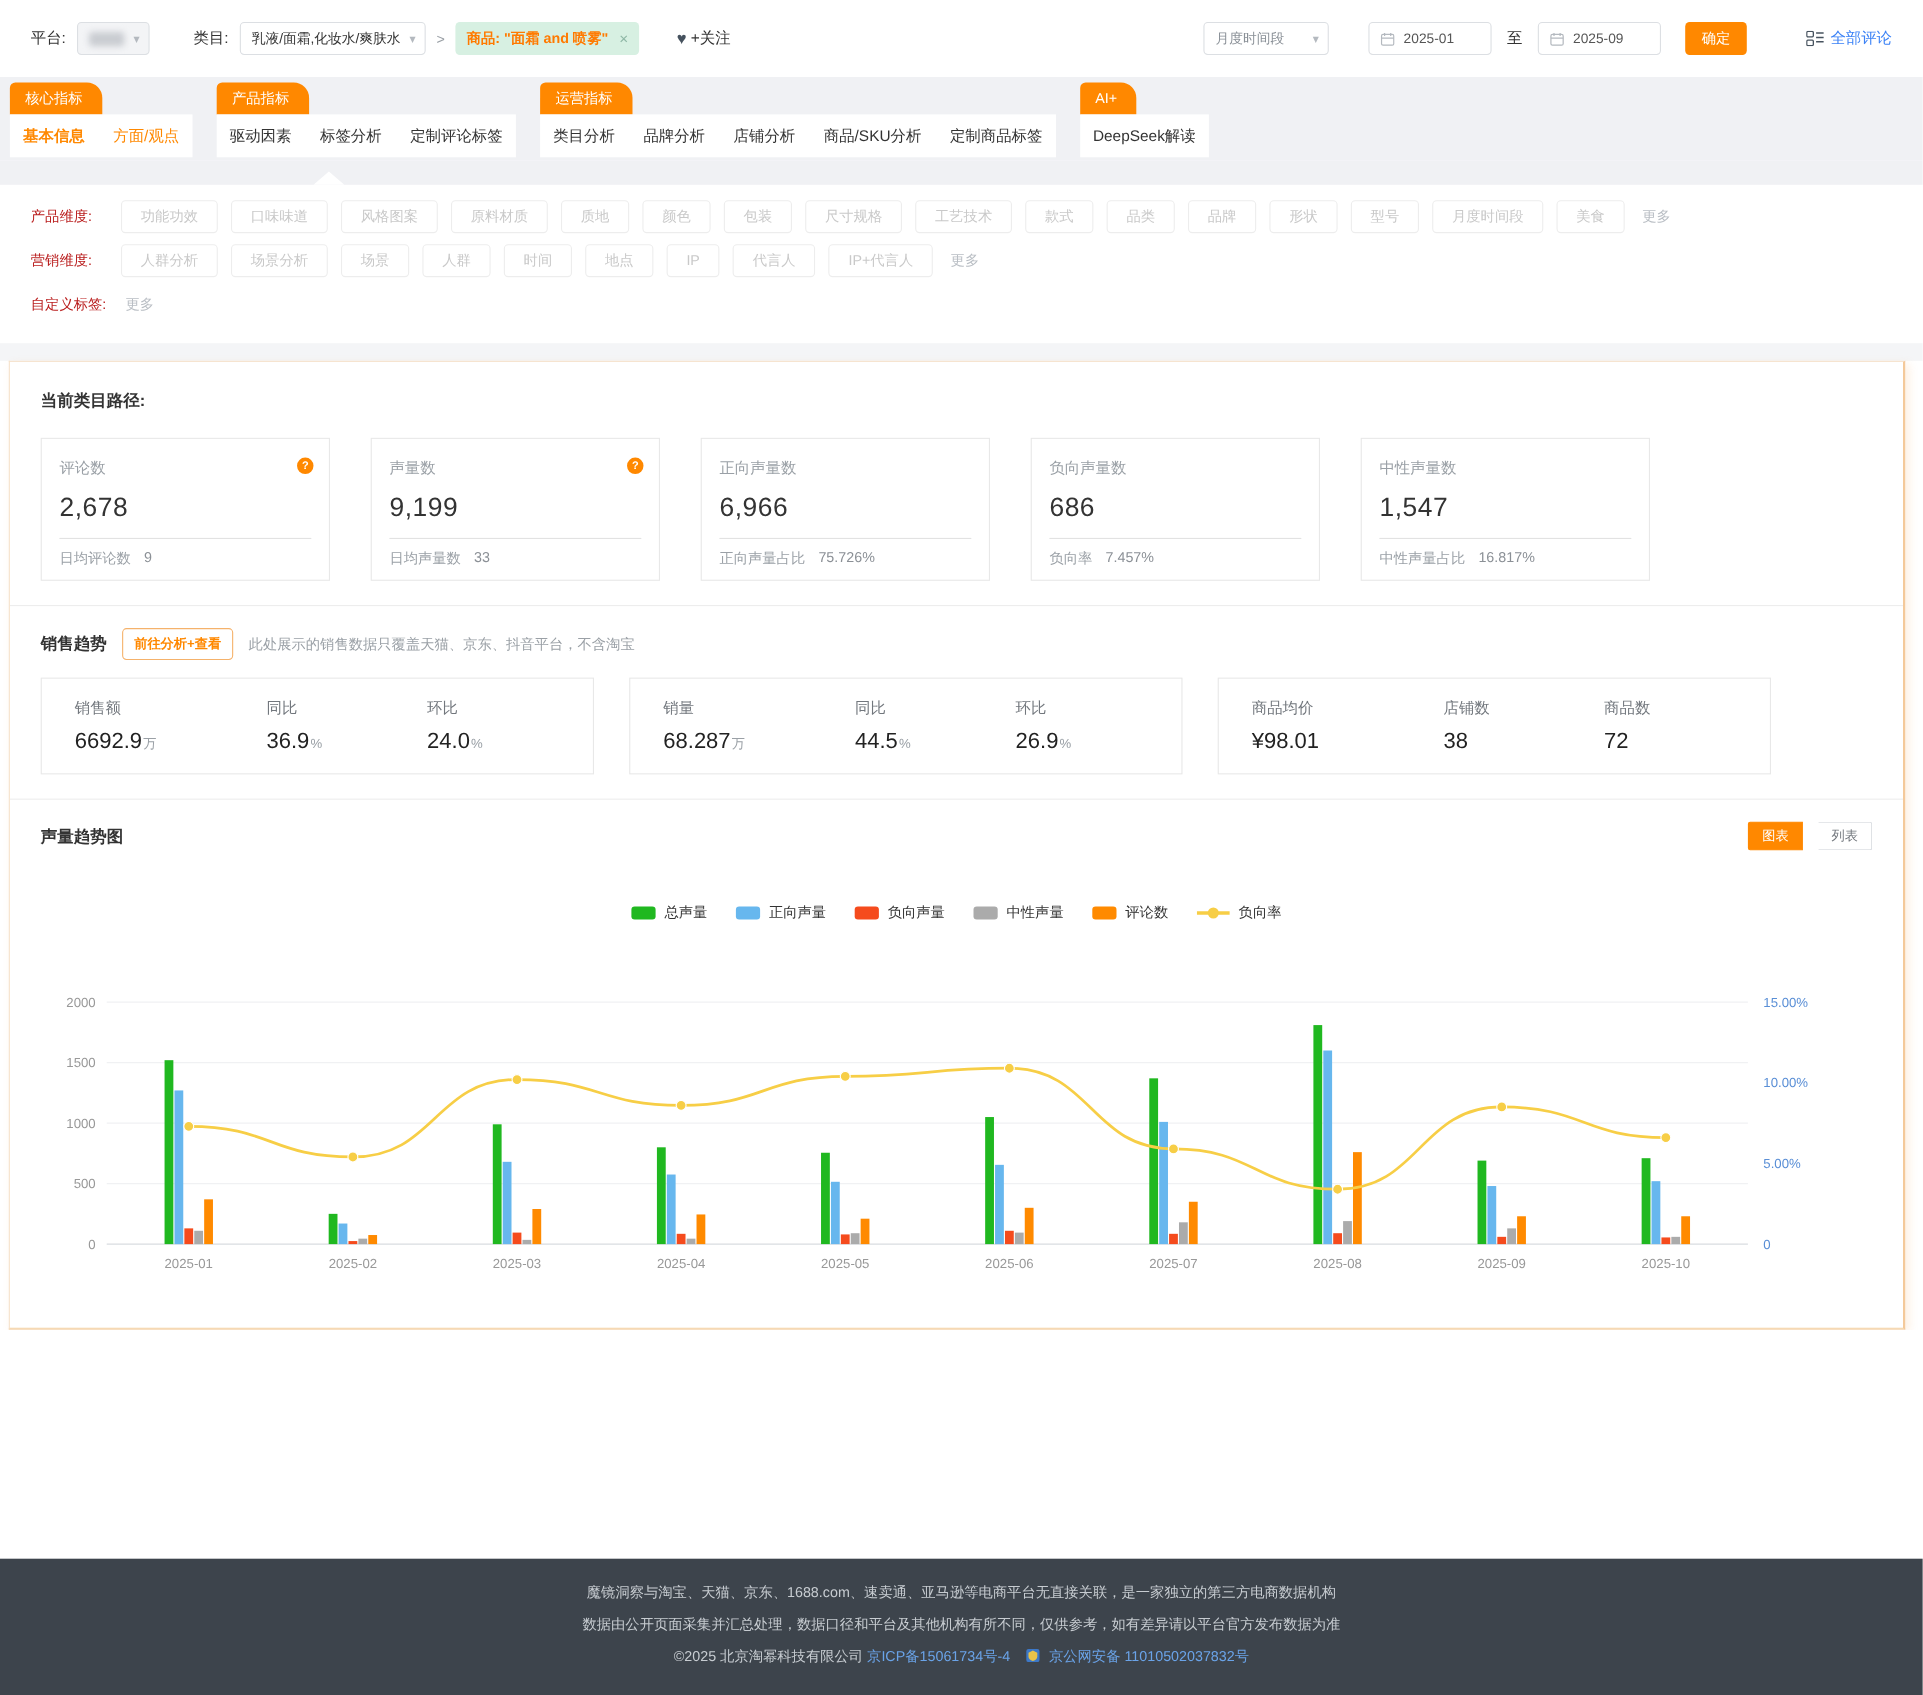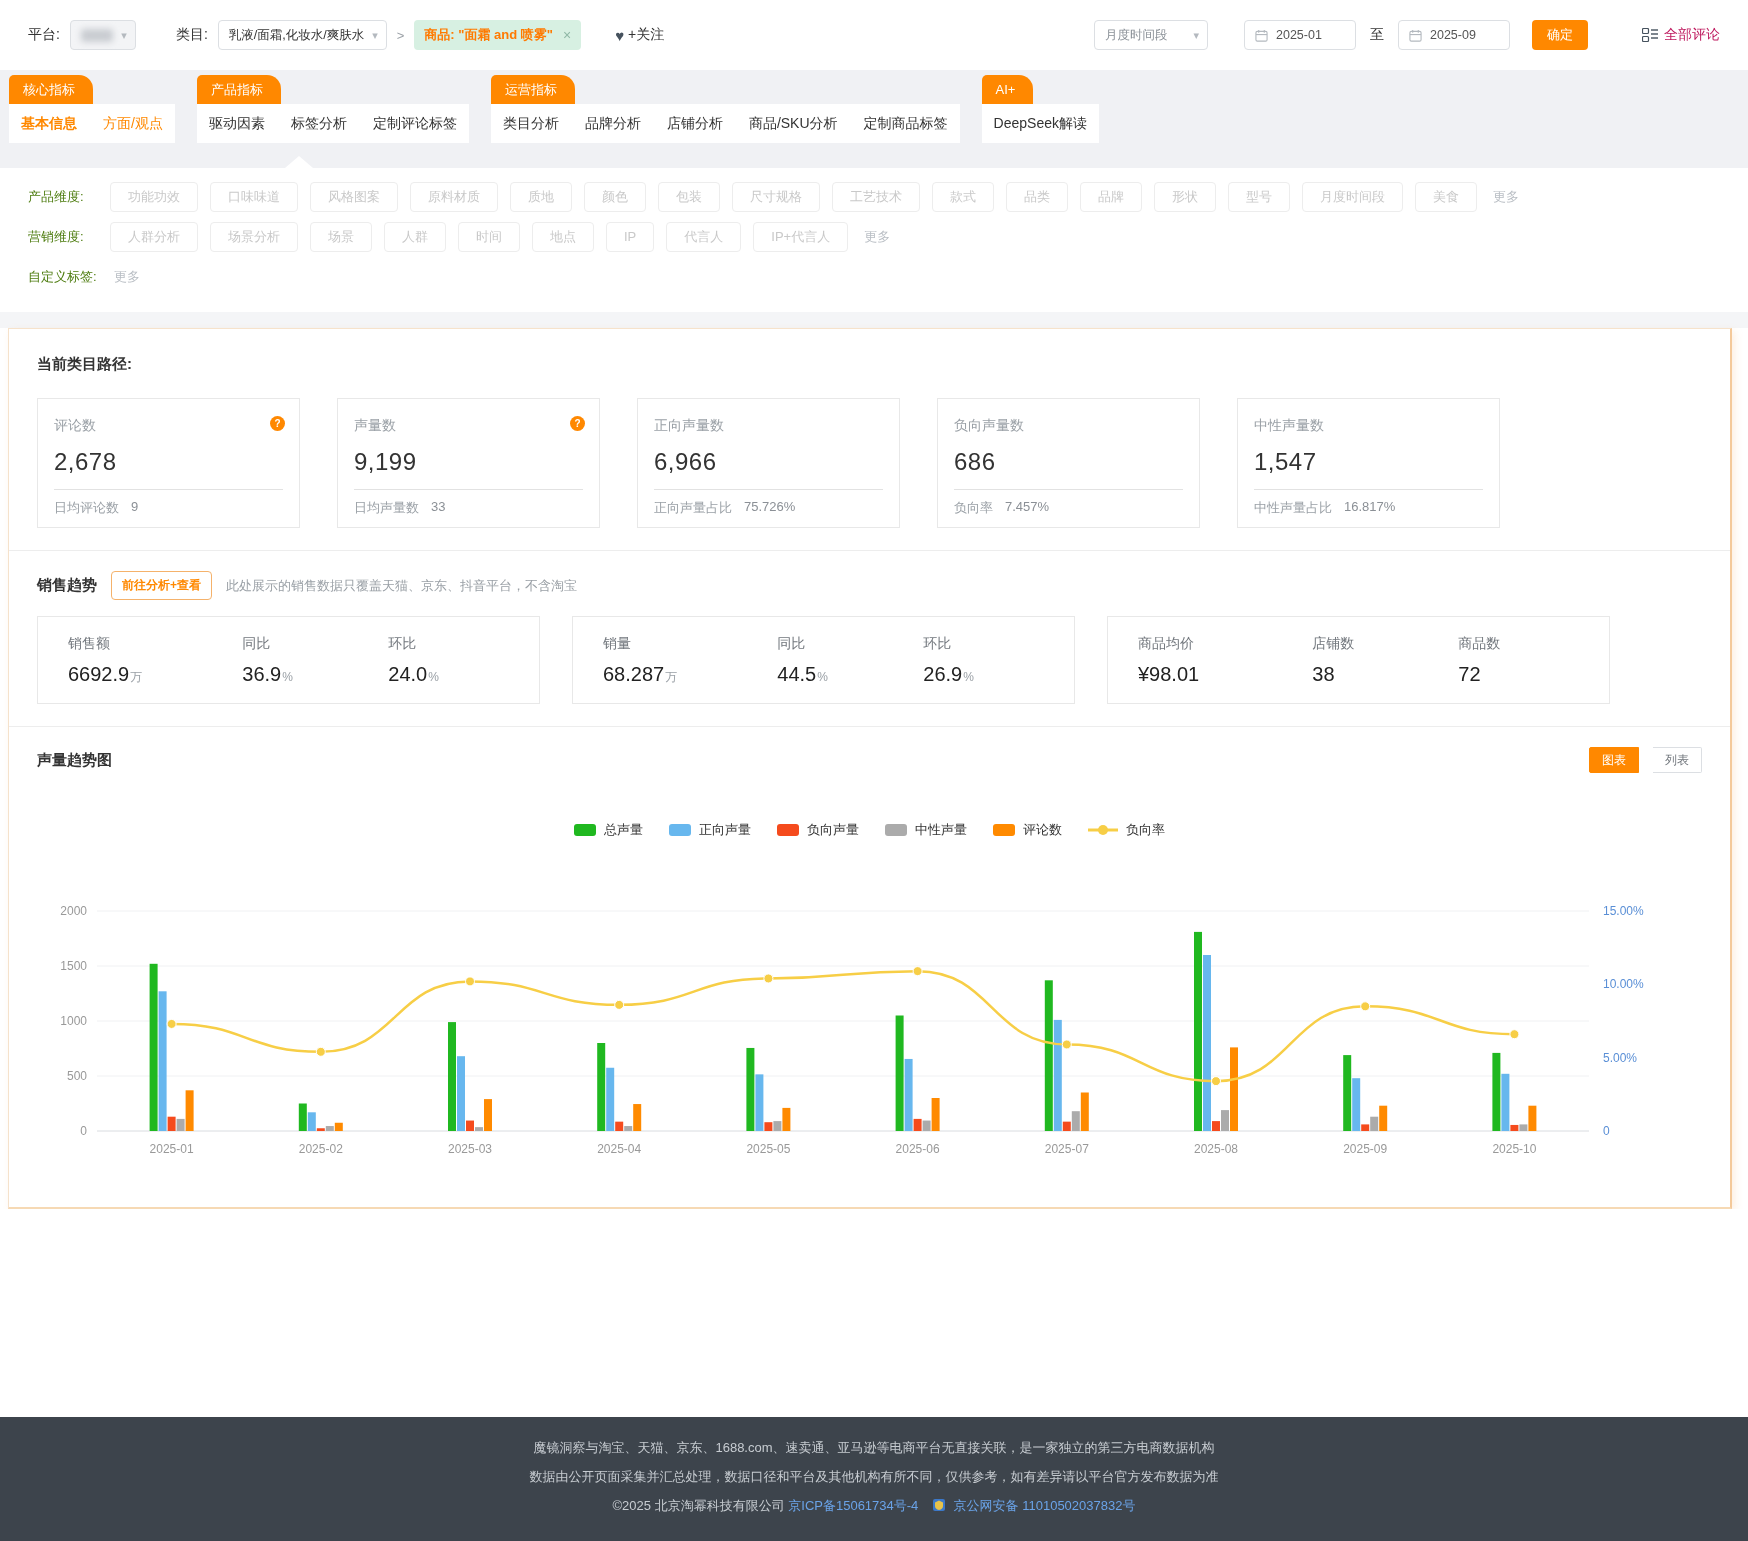--- a/index.html
+++ b/index.html
@@ -19,40 +19,40 @@
   .product-chip .x{margin-left:10px;color:#8fb8a6;font-weight:normal;font-size:14px;cursor:pointer;}
   .follow{margin-left:34px;display:flex;align-items:center;font-size:14px;color:#333;white-space:nowrap;cursor:pointer;}
   .follow .heart{color:#46525e;margin-right:4px;font-size:15px;}
   .tb-right{margin-left:auto;display:flex;align-items:center;}
   .period-select{width:114px;color:#8a9097;justify-content:space-between;}
   .date-box{width:112px;margin-left:36px;color:#555;}
   .date-box .cal{width:13px;height:13px;margin-right:8px;flex:0 0 auto;}
   .to-label{margin:0 0 0 14px;font-size:14px;color:#333;}
   .date-box.second{margin-left:14px;}
   .confirm-btn{margin-left:22px;height:30px;padding:0 15px;background:#ff8800;color:#fff;font-size:13px;border:none;border-radius:4px;cursor:pointer;}
-  .all-comments{margin-left:16px;display:flex;align-items:center;font-size:14px;color:#be185d;cursor:pointer;white-space:nowrap;padding-left:38px;}
+  .all-comments{margin-left:16px;display:flex;align-items:center;font-size:14px;color:#3b82f6;cursor:pointer;white-space:nowrap;padding-left:38px;}
   .all-comments svg{margin-right:6px;}
 
   
   .navstrip{height:76px;background:#f0f1f4;display:flex;align-items:flex-start;padding:5px 0 0 9px;box-sizing:border-box;flex:0 0 auto;}
   .nav-group{display:inline-flex;flex-direction:column;align-items:flex-start;}
   .nav-group+.nav-group{margin-left:22px;}
   .nav-badge{background:#ff8800;color:#fff;font-size:13px;padding:8px 18px 8px 14px;border-radius:5px 14px 0 0;line-height:1;}
   .nav-items{background:#fff;display:flex;align-items:center;gap:26px;height:39px;padding:0 12px;font-size:14px;white-space:nowrap;}
   .nav-item{color:#333;cursor:pointer;}
   .nav-items.accent .nav-item{color:#ff8800;}
   .nav-item.active{font-weight:bold;color:#ff8800;}
 
   
   .gray-gap{height:22px;background:#f0f1f4;flex:0 0 auto;position:relative;}
   .notch{position:absolute;bottom:0;left:285px;width:0;height:0;border-left:14px solid transparent;border-right:14px solid transparent;border-bottom:12px solid #ffffff;}
   .filter-panel{background:#fff;padding:14px 20px 20px 28px;flex:0 0 auto;}
   .filter-row{display:flex;align-items:flex-start;margin-top:10px;}
   .filter-row:first-child{margin-top:0;}
-  .filter-label{flex:0 0 82px;font-size:13px;color:#4d7c0f;line-height:30px;}
+  .filter-label{flex:0 0 82px;font-size:13px;color:#b91c1c;line-height:30px;}
   .chip-wrap{display:flex;flex-wrap:wrap;gap:12px;align-items:center;}
   .chip{height:30px;line-height:28px;padding:0 17px;border:1px solid #ededed;border-radius:4px;background:#fff;font-size:13px;color:#c9c9c9;cursor:pointer;box-sizing:border-box;white-space:nowrap;}
   .more-link{font-size:13px;color:#b9bec4;cursor:pointer;margin-left:4px;line-height:30px;}
 
   .gray-gap2{height:16px;background:#f4f5f7;flex:0 0 auto;}
 
   
   .main-wrap{padding:0 16px 0 8px;}
   .main-panel{background:#fff;border:1px solid #f6e2cb;border-right:2px solid #f4c99a;border-bottom:2px solid #f6d9b4;box-shadow:3px 3px 8px rgba(244,166,86,.18);box-sizing:border-box;padding:26px 28px 46px 28px;}
   .sec-title{font-size:15px;font-weight:bold;color:#333;}

